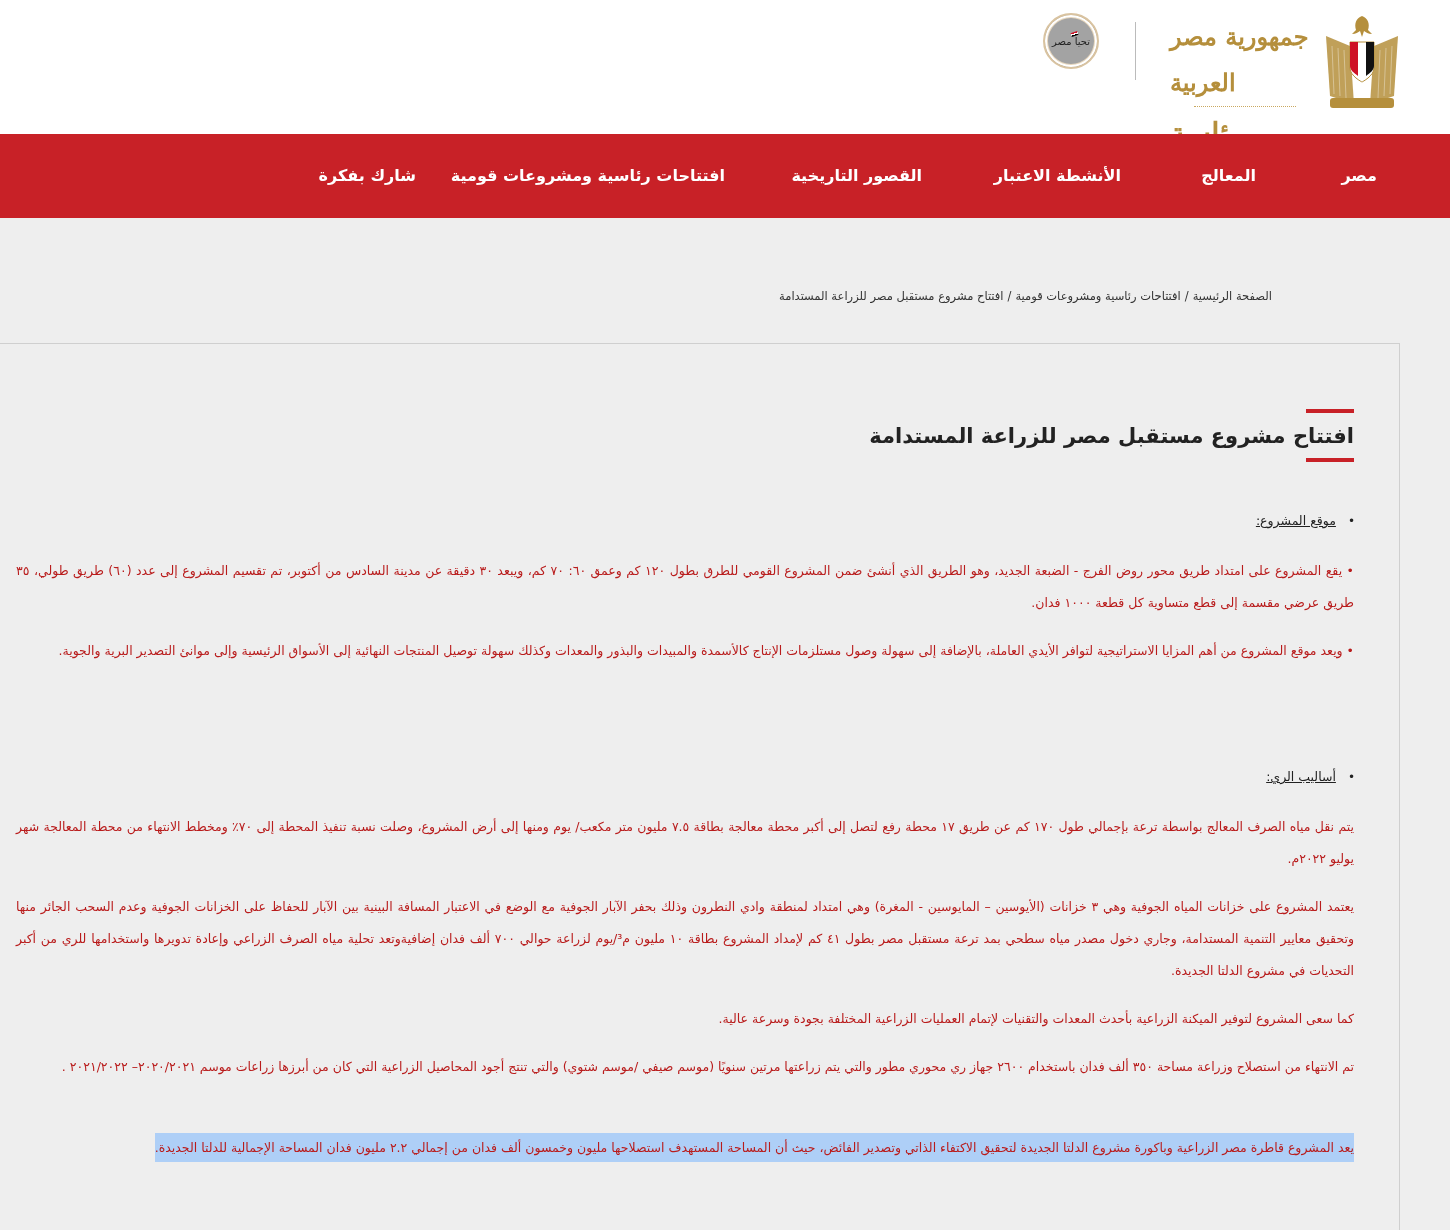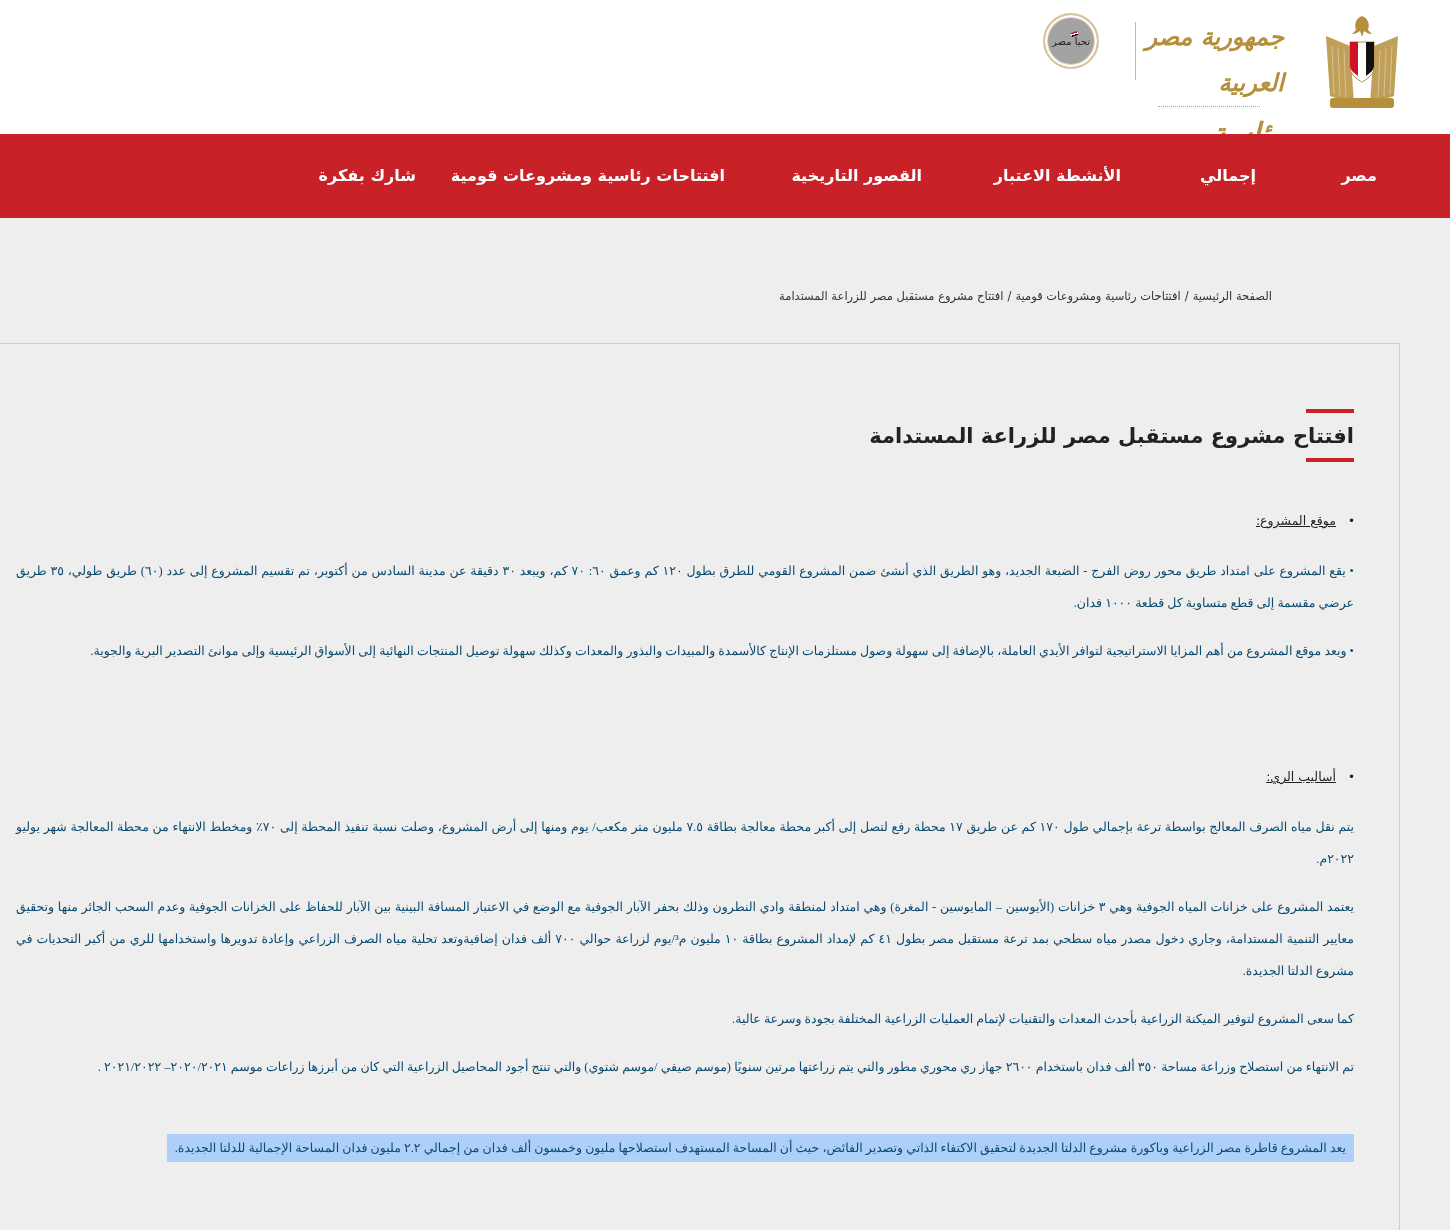--- a/index.html
+++ b/index.html
@@ -13,24 +13,23 @@
   }
   
   .header {
     position: absolute; top: 0; left: 0; width: 1450px; height: 134px;
     background: #ffffff;
   }
   .emblem {
     position: absolute; top: 12px; left: 1322px; width: 80px; height: 100px;
   }
   .calligraphy {
-    position: absolute; top: 14px; left: 1134px; width: 150px; height: 104px;
-    color: #b58f3c; text-align: right;
+    position: absolute; top: 14px; left: 1170px; width: 150px; height: 104px;
+    color: #b58f3c; text-align: left;
     font-family: "DejaVu Serif", serif;
-    font-style: italic;
   }
   .calligraphy .line1 { font-size: 24px; line-height: 46px; font-weight: bold; letter-spacing: -1px; }
   .calligraphy .line2 { font-size: 30px; line-height: 52px; font-weight: bold; letter-spacing: -1px; }
   .calligraphy .orn { height: 2px; margin: 0 24px; border-top: 1px dotted #c9a860; }
   .header-divider {
     position: absolute; top: 22px; left: 1135px; width: 1px; height: 58px; background: #bbbbbb;
   }
   .tahya-badge {
     position: absolute; top: 13px; left: 1043px; width: 56px; height: 56px;
     border-radius: 50%; border: 2px solid #d9c3a0;
@@ -78,25 +77,25 @@
     position: absolute; top: 10px; right: 0; white-space: nowrap;
     font-size: 21px; color: #222; line-height: 34px;
   }
   .section-head {
     position: absolute; right: 95px; font-size: 12.5px; color: #222; white-space: nowrap;
   }
   .section-head .bullet { display: inline-block; margin-left: 12px; font-size: 12px; }
   .section-head .label { text-decoration: underline; }
   .para {
     position: absolute; left: 16px; right: 96px;
-    font-size: 12.5px; line-height: 32px; color: #0c4a6e; text-align: justify; font-family: Liberation Serif, serif;
+    font-size: 12.5px; line-height: 32px; color: #b91c1c; text-align: justify;
   }
   .para.highlight span.hl {
     background: #aecff7;
-    padding: 7px 8px;
+    padding: 7px 0;
   }
 </style>
 </head>
 <body>
 
 <header class="header">
   <svg class="emblem" viewBox="0 0 80 100">
     <g fill="#b58f3c">
       <path d="M40 4 c-6 2 -8 8 -6 14 l-4 4 c4 0 6 -2 8 -3 l2 6 2 -6 c2 1 4 3 8 3 l-4 -4 c2 -6 0 -12 -6 -14z"></path>
       <path d="M4 24 l4 60 24 8 -4 -58 z" opacity="0.85"></path>
@@ -122,21 +121,21 @@
   </div>
   <div class="header-divider"></div>
   <div class="tahya-badge">
     <span class="flag-mark"></span>
     <span>تحيا مصر</span>
   </div>
 </header>
 
 <nav class="navbar">
   <a class="nav-item" style="right:73px;">مصر</a>
-  <a class="nav-item" style="right:194px;">إجمالي</a>
+  <a class="nav-item" style="right:194px;">المعالج</a>
   <a class="nav-item" style="right:329px;">الأنشطة الاعتبار</a>
   <a class="nav-item" style="right:528px;">القصور التاريخية</a>
   <a class="nav-item" style="right:725px;">افتتاحات رئاسية ومشروعات قومية</a>
   <a class="nav-item" style="right:1034px;">شارك بفكرة</a>
 </nav>
 
 <div class="breadcrumb">
   <a>الصفحة الرئيسية</a><span class="sep">/</span><a>افتتاحات رئاسية ومشروعات قومية</a><span class="sep">/</span><span>افتتاح مشروع مستقبل مصر للزراعة المستدامة</span>
 </div>
 

